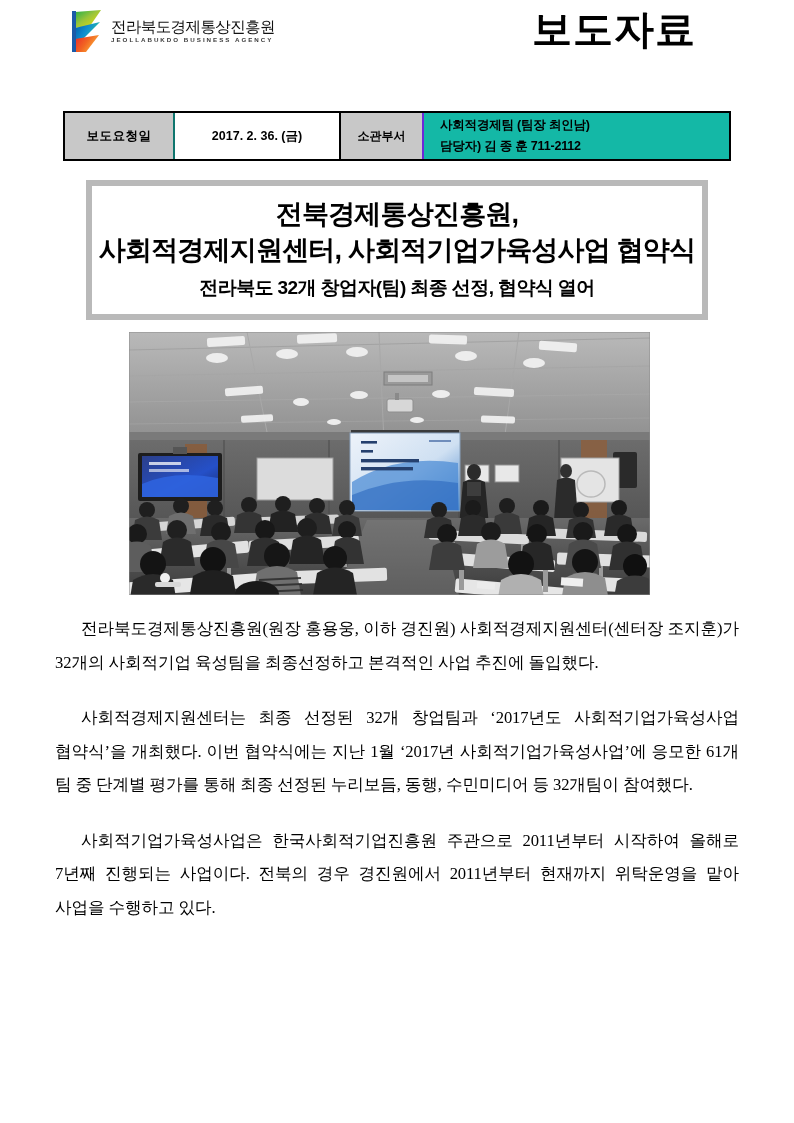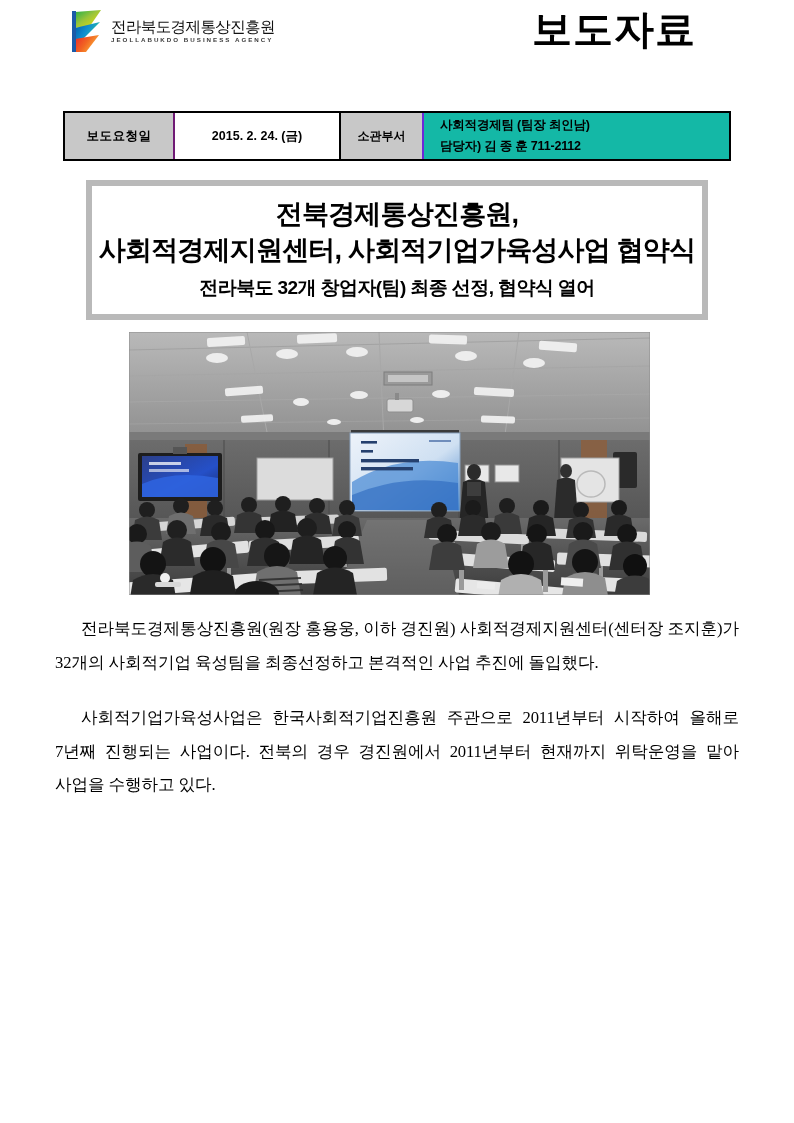--- a/index.html
+++ b/index.html
@@ -116,21 +116,21 @@
     align-items: center;
     justify-content: center;
     font-family: "Liberation Sans", "DejaVu Sans", sans-serif;
     font-size: 12.5px;
     font-weight: bold;
     white-space: nowrap;
   }
   .cell-label {
     width: 110px;
     background: #c8c8c8;
-    border-right: 2px solid #701a75;
+    border-right: 2px solid #0f766e;
     letter-spacing: 0.5px;
   }
   .cell-date {
     width: 166px;
     background: #ffffff;
     border-right: 2px solid #000000;
     letter-spacing: 0px;
   }
   .cell-dept {
     width: 83px;
@@ -263,21 +263,21 @@
         <span class="logo-en">JEOLLABUKDO BUSINESS AGENCY</span>
       </span>
     </div>
 
     <div class="doc-type">보도자료</div>
   </div>
 
 
   <div class="info-table">
     <div class="info-cell cell-label">보도요청일</div>
-    <div class="info-cell cell-date">2015. 2. 24. (금)</div>
+    <div class="info-cell cell-date">2017. 2. 36. (금)</div>
     <div class="info-cell cell-dept">소관부서</div>
     <div class="info-cell cell-contact">
       <span class="contact-line">사회적경제팀 (팀장 최인남)</span>
       <span class="contact-line">담당자) 김 종 훈  711-2112</span>
     </div>
   </div>
 
   <div class="title-box">
     <div class="title-line title-line-1">전북경제통상진흥원,</div>
     <div class="title-line title-line-2">사회적경제지원센터, 사회적기업가육성사업 협약식</div>
@@ -530,16 +530,17 @@
         <rect x="432" y="246" width="22" height="8" fill="#efefef" transform="rotate(4 443 250)"></rect>
         <rect x="348" y="250" width="18" height="7" fill="#ececec" transform="rotate(5 357 253)"></rect>
       </g>
 
       <rect x="0" y="0" width="521" height="263" fill="none" stroke="#8c8c8c" stroke-width="1"></rect>
     </svg>
   </div>
 
   <div class="body-text">
     <p class="para">전라북도경제통상진흥원(원장 홍용웅, 이하 경진원) 사회적경제지원센터(센터장 조지훈)가 32개의 사회적기업 육성팀을 최종선정하고 본격적인 사업 추진에 돌입했다.</p>
+    <p class="para">사회적경제지원센터는 최종 선정된 32개 창업팀과 ‘2017년도 사회적기업가육성사업 협약식’을 개최했다. 이번 협약식에는 지난 1월 ‘2017년 사회적기업가육성사업’에 응모한 61개 팀 중 단계별 평가를 통해 최종 선정된 누리보듬, 동행, 수민미디어 등 32개팀이 참여했다.</p>
     <p class="para">사회적기업가육성사업은  한국사회적기업진흥원  주관으로  2011년부터 시작하여 올해로 7년째 진행되는 사업이다. 전북의 경우 경진원에서 2011년부터 현재까지 위탁운영을 맡아 사업을 수행하고 있다.</p>
   </div>
 
 </div>
 
 </body></html>

